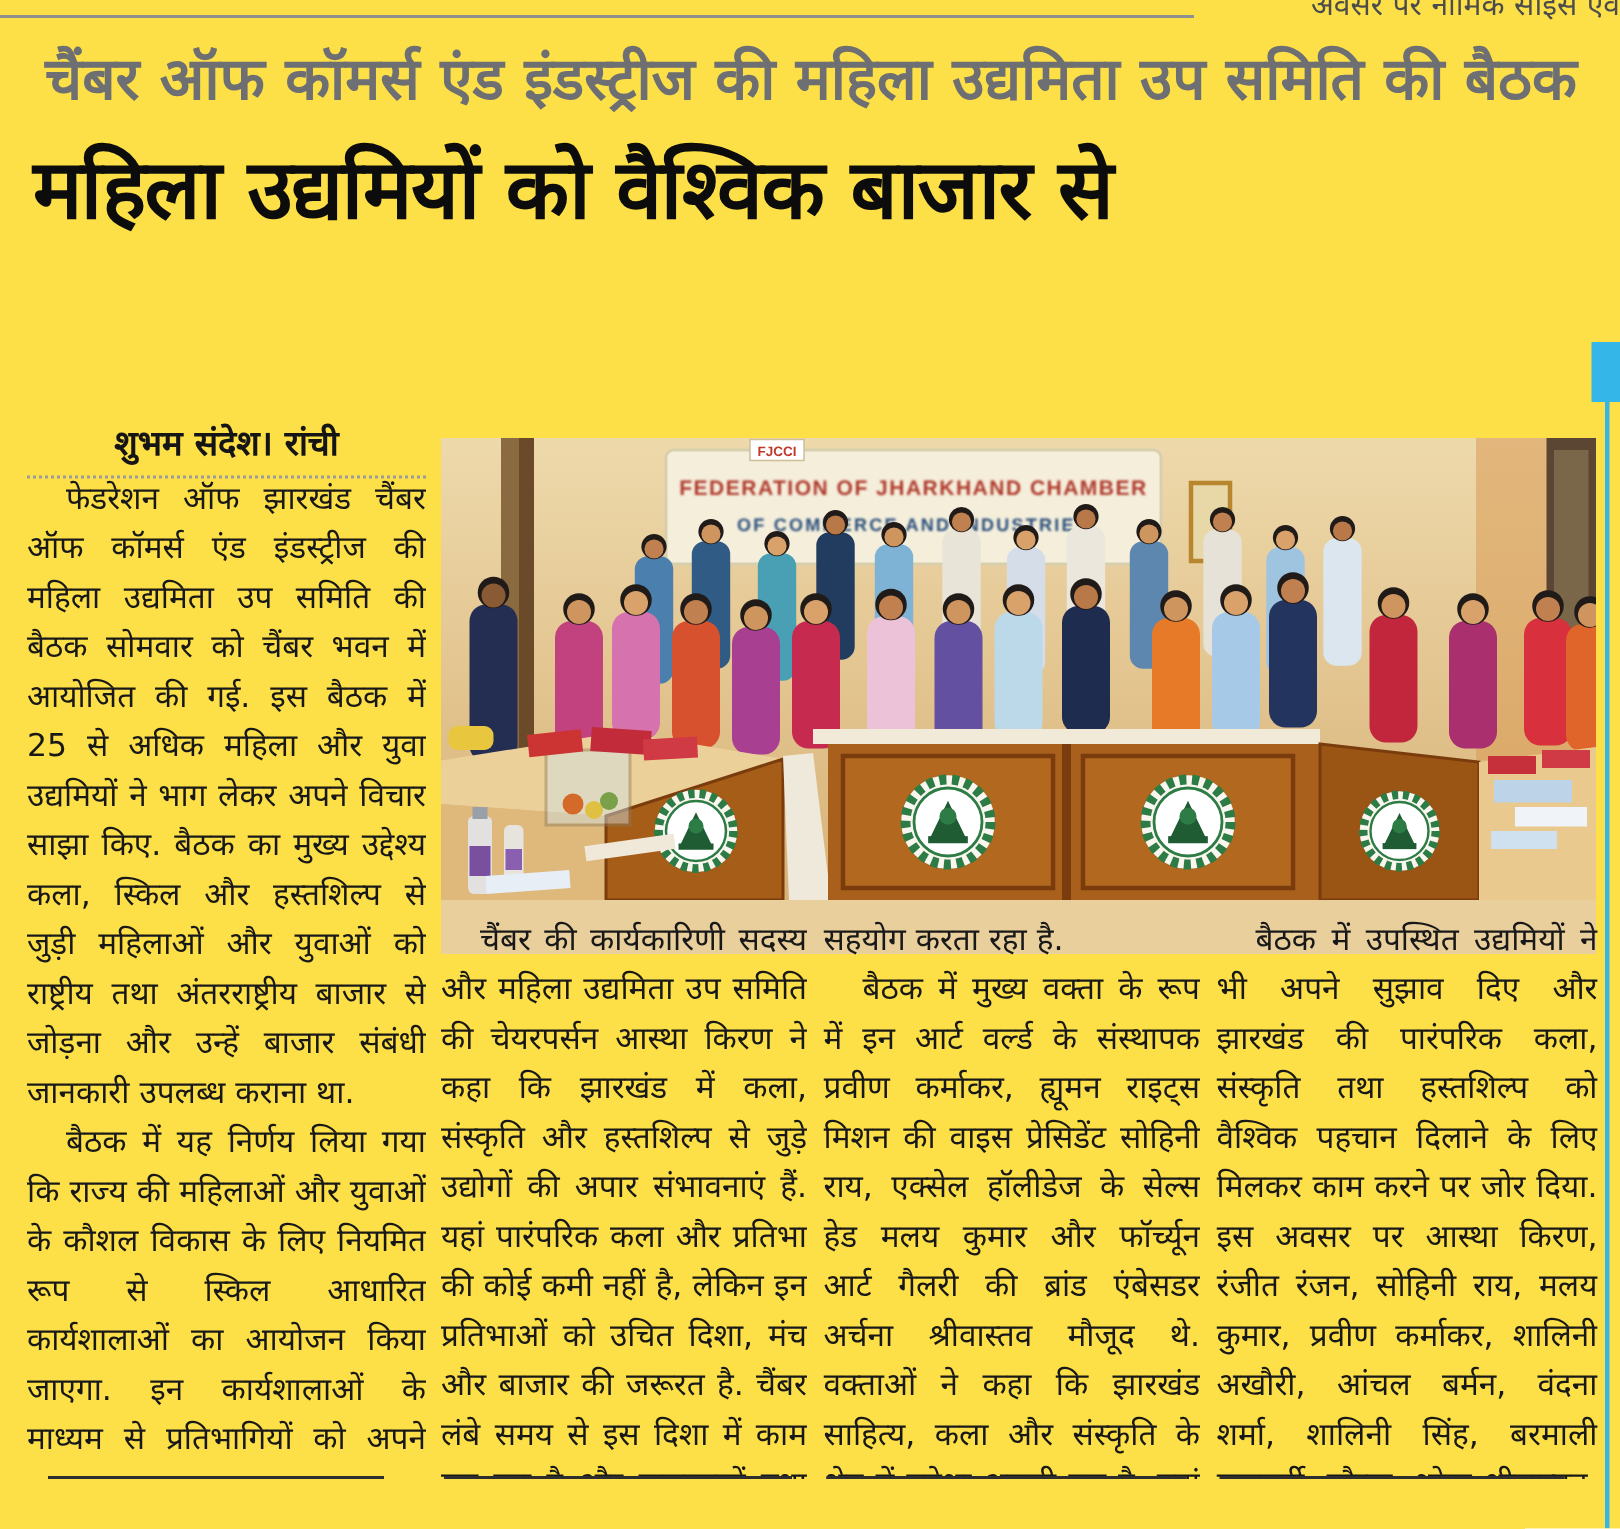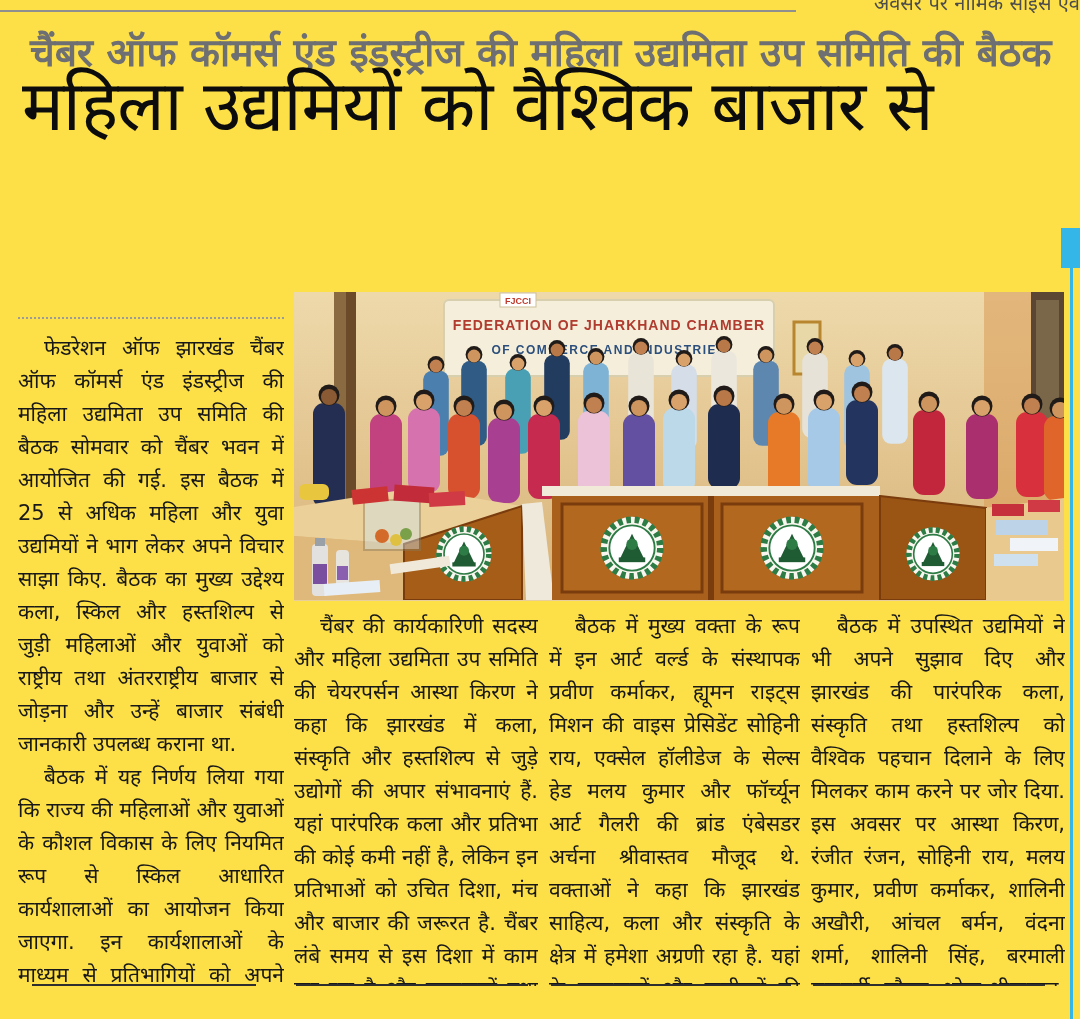--- a/index.html
+++ b/index.html
@@ -10,68 +10,69 @@
   
   .top-rule{position:absolute;left:0;top:10px;width:796px;height:2px;background:#8f8f8f;}
   .top-clip{position:absolute;left:770px;top:0;width:310px;height:13px;overflow:hidden;}
   .top-clip span{display:block;margin-top:-11px;font-size:20px;color:#4c4c4c;text-align:right;white-space:nowrap;}
   
   .kicker{
     position:absolute;left:30px;top:24px;width:1020px;
     font-size:39px;font-weight:700;color:#6e6f72;text-align:center;white-space:nowrap;
   }
   .headline{
-    position:absolute;left:22px;top:62px;width:1044px;margin:0;
-    font-size:70px;line-height:89px;font-weight:400;color:#0c0c0c;letter-spacing:-1px;
+    position:absolute;left:22px;top:82px;width:1044px;margin:0;
+    font-size:55px;line-height:89px;font-weight:700;color:#0c0c0c;letter-spacing:-1px;
   }
   .headline span{display:block;white-space:nowrap;}
   .byline{
     position:absolute;left:18px;top:278px;width:266px;
     font-size:23px;font-weight:700;color:#151515;text-align:center;
   }
   .byline-rule{position:absolute;left:18px;top:317px;width:266px;border-top:2px dotted #9b9b9b;}
   
   .col{
     position:absolute;top:610px;height:376px;overflow:hidden;
     font-size:21px;line-height:33px;text-align:justify;color:#181818;font-weight:500;
   }
   .col p{margin:0;}
   .col p.indent{text-indent:26px;}
-  .col1{left:18px;top:332px;width:266px;height:658px;}
+  .col1{left:18px;top:316px;width:266px;height:658px;}
   .col2{left:294px;width:244px;}
   .col3{left:549px;width:251px;}
   .col4{left:811px;width:254px;}
   .bottom-rule{position:absolute;top:984px;height:2px;background:#2e2e2e;}
   .br1{left:32px;width:224px;}
   .br2{left:296px;width:232px;}
   .br3{left:551px;width:240px;}
   .br4{left:813px;width:230px;}
   
   .accent-box{position:absolute;left:1061px;top:228px;width:19px;height:40px;background:#35b6e9;}
   .accent-line{position:absolute;left:1070px;top:266px;width:3px;height:753px;background:#35b6e9;}
   
-  .photo{position:absolute;left:294px;top:292px;width:770px;height:309px;background:#e8cf9c;}
+  .photo{position:absolute;left:294px;top:292px;width:770px;height:344px;background:#e8cf9c;}
   .photo svg{display:block;}
 </style>
 </head>
 <body>
 
 <div class="page">
 
   <div class="top-rule"></div>
   <div class="top-clip">
     <span>अवसर पर नामिक साइंस एव</span>
   </div>
 
   <div class="kicker">चैंबर ऑफ कॉमर्स एंड इंडस्ट्रीज की महिला उद्यमिता उप समिति की बैठक</div>
 
   <h1 class="headline">
     <span>महिला उद्यमियों को वैश्विक बाजार से</span>
   </h1>
 
+  <div class="byline">शुभम संदेश। रांची</div>
   <div class="byline-rule"></div>
 
   <div class="photo">
     <svg width="770" height="308" viewBox="0 0 770 308" xmlns="http://www.w3.org/2000/svg">
       <defs>
         <linearGradient id="wallg" x1="0" y1="0" x2="0" y2="1">
           <stop offset="0" stop-color="#eed9ab"></stop>
             <stop offset="1" stop-color="#d8b277"></stop>
         </linearGradient>
         <filter id="blur1">
@@ -303,20 +304,21 @@
   </div>
 
   <div class="col col1">
     <p class="indent">फेडरेशन ऑफ झारखंड चैंबर ऑफ कॉमर्स एंड इंडस्ट्रीज की महिला उद्यमिता उप समिति की बैठक सोमवार को चैंबर भवन में आयोजित की गई. इस बैठक में 25 से अधिक महिला और युवा उद्यमियों ने भाग लेकर अपने विचार साझा किए. बैठक का मुख्य उद्देश्य कला, स्किल और हस्तशिल्प से जुड़ी महिलाओं और युवाओं को राष्ट्रीय तथा अंतरराष्ट्रीय बाजार से जोड़ना और उन्हें बाजार संबंधी जानकारी उपलब्ध कराना था.</p>
     <p class="indent">बैठक में यह निर्णय लिया गया कि राज्य की महिलाओं और युवाओं के कौशल विकास के लिए नियमित रूप से स्किल आधारित कार्यशालाओं का आयोजन किया जाएगा. इन कार्यशालाओं के माध्यम से प्रतिभागियों को अपने हुनर को निखारने, नए अवसरों की जानकारी प्राप्त करने और उद्यमिता के क्षेत्र में आगे बढ़ने का अवसर मिलेगा. समिति का मानना है कि यदि सही प्रशिक्षण और मार्गदर्शन मिले तो झारखंड की प्रतिभाएं देश</p>
   </div>
   <div class="col col2">
     <p class="indent">चैंबर की कार्यकारिणी सदस्य और महिला उद्यमिता उप समिति की चेयरपर्सन आस्था किरण ने कहा कि झारखंड में कला, संस्कृति और हस्तशिल्प से जुड़े उद्योगों की अपार संभावनाएं हैं. यहां पारंपरिक कला और प्रतिभा की कोई कमी नहीं है, लेकिन इन प्रतिभाओं को उचित दिशा, मंच और बाजार की जरूरत है. चैंबर लंबे समय से इस दिशा में काम कर रहा है और कलाकारों तथा उद्यमियों को आगे बढ़ाने के लिए</p>
   </div>
   <div class="col col3">
+    <p>सहयोग करता रहा है.</p>
     <p class="indent">बैठक में मुख्य वक्ता के रूप में इन आर्ट वर्ल्ड के संस्थापक प्रवीण कर्माकर, ह्यूमन राइट्स मिशन की वाइस प्रेसिडेंट सोहिनी राय, एक्सेल हॉलीडेज के सेल्स हेड मलय कुमार और फॉर्च्यून आर्ट गैलरी की ब्रांड एंबेसडर अर्चना श्रीवास्तव मौजूद थे. वक्ताओं ने कहा कि झारखंड साहित्य, कला और संस्कृति के क्षेत्र में हमेशा अग्रणी रहा है. यहां के कलाकारों और कारीगरों की प्रतिभा को राष्ट्रीय और अंतरराष्ट्रीय स्तर पर पहचान दिलाने के लिए संगठित प्रयास बेहद</p>
   </div>
   <div class="col col4">
     <p class="indent">बैठक में उपस्थित उद्यमियों ने भी अपने सुझाव दिए और झारखंड की पारंपरिक कला, संस्कृति तथा हस्तशिल्प को वैश्विक पहचान दिलाने के लिए मिलकर काम करने पर जोर दिया. इस अवसर पर आस्था किरण, रंजीत रंजन, सोहिनी राय, मलय कुमार, प्रवीण कर्माकर, शालिनी अखौरी, आंचल बर्मन, वंदना शर्मा, शालिनी सिंह, बरमाली चक्रवर्ती, सौम्या, श्वेता श्रीवास्तव, रूपकथा चक्रवर्ती और अर्चना श्रीवास्तव सहित कई उद्यमी उपस्थित थे.</p>
   </div>
 
   <div class="bottom-rule br1"></div>
   <div class="bottom-rule br2"></div>
   <div class="bottom-rule br3"></div>
   <div class="bottom-rule br4"></div>

